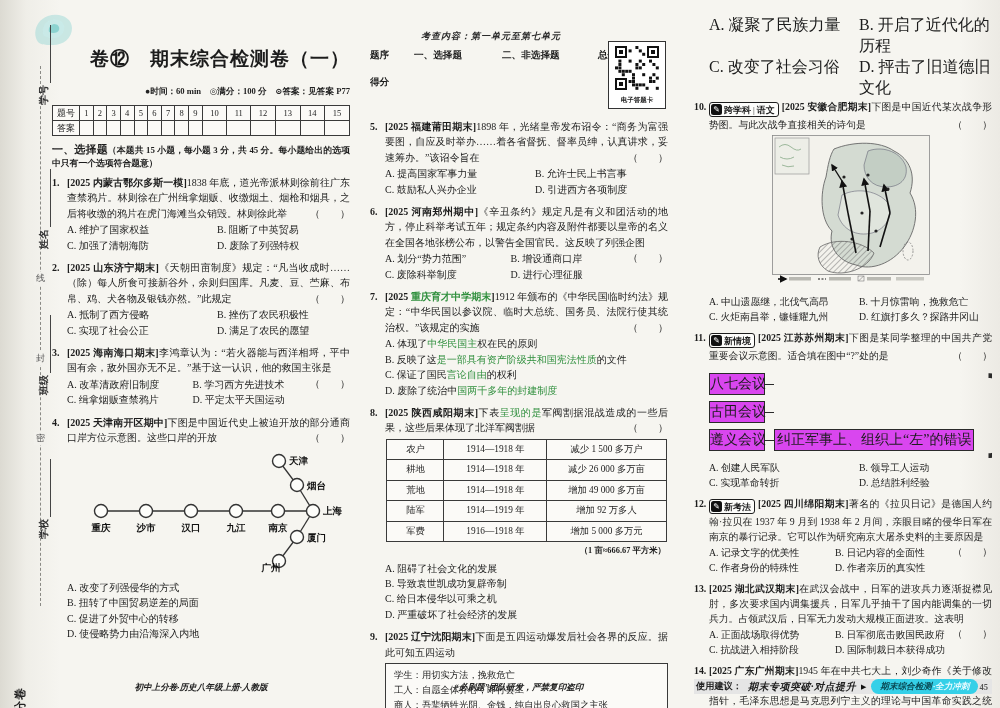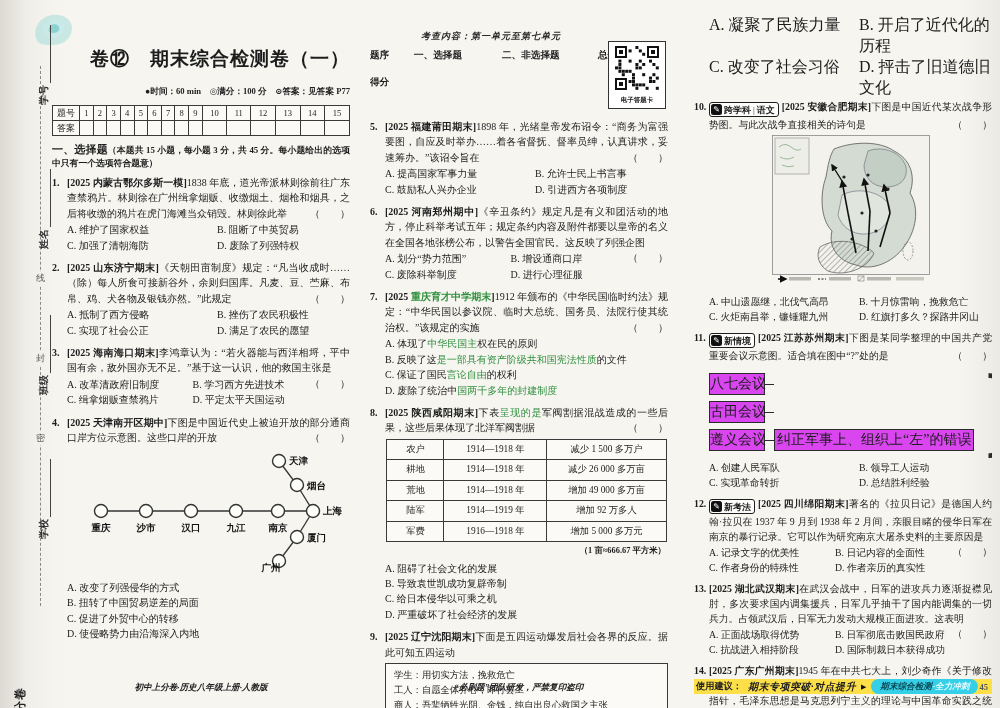--- a/index.html
+++ b/index.html
@@ -73,21 +73,21 @@
               letter-spacing:1px;color:#2a2a2a}
   .score-wrap{position:relative;margin:6px 0 8px;min-height:62px}
   .score-row{display:flex;font-size:9.6px;font-weight:bold;margin:5px 0 14px}
   .score-row span{display:inline-block}
   .sc0{width:44px}.sc1{width:88px}.sc2{width:96px}.sc3{width:40px}
   #qr-box{position:absolute;right:2px;top:-8px;width:56px;height:66px;border:1px solid #333;background:#fff;text-align:center}
   #qr-box .cap{font-size:6.5px;font-weight:bold;line-height:9px}
   
   .footer{position:absolute;bottom:14px;left:0;width:100%;text-align:center;font-size:8.6px;
           font-weight:bold;font-style:italic;color:#222;background:transparent}
-  #col3 .footer{display:flex;align-items:center;justify-content:space-between;font-style:normal;text-align:left;padding-left:2px;box-sizing:border-box;background:#fde047}
+  #col3 .footer{display:flex;align-items:center;justify-content:space-between;font-style:normal;text-align:left;padding-left:2px;box-sizing:border-box;background:#e5e5e5}
   #c3-footer .lbl{font-weight:bold;font-size:9.2px}
   #c3-footer .itm{font-weight:bold;font-size:10px;font-style:italic;margin-left:6px;letter-spacing:.5px}
   #c3-footer .tri{font-size:7px;margin:0 5px;color:#111}
   .pill{background:#35d0e8;border-radius:8px;padding:1.5px 9px;font-size:8.6px;font-weight:bold;font-style:italic;color:#0a4a55;white-space:nowrap}
   .pill .lt{color:#e8fbff;margin-left:1px}
   #c3-footer .pg{margin-left:auto;margin-right:4px;font-size:8.5px;color:#555;font-style:normal}
 </style>
 </head>
 <body>
 

